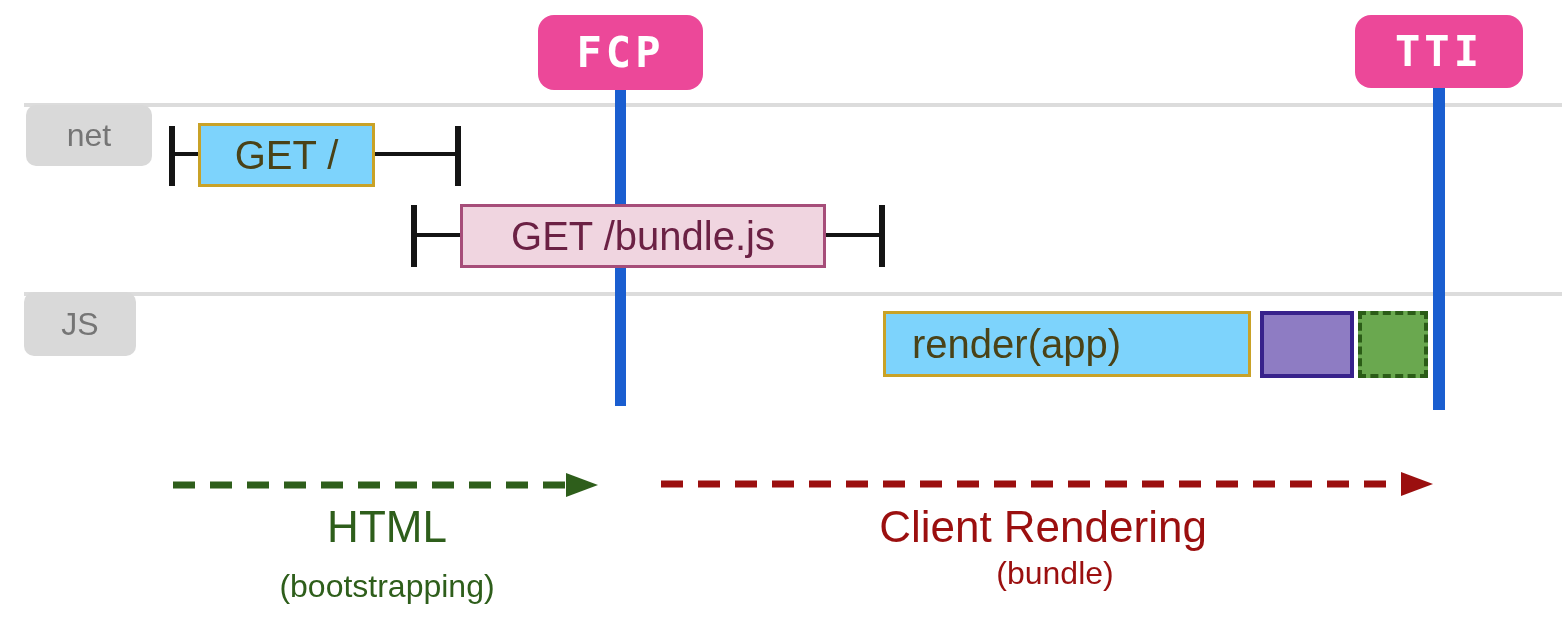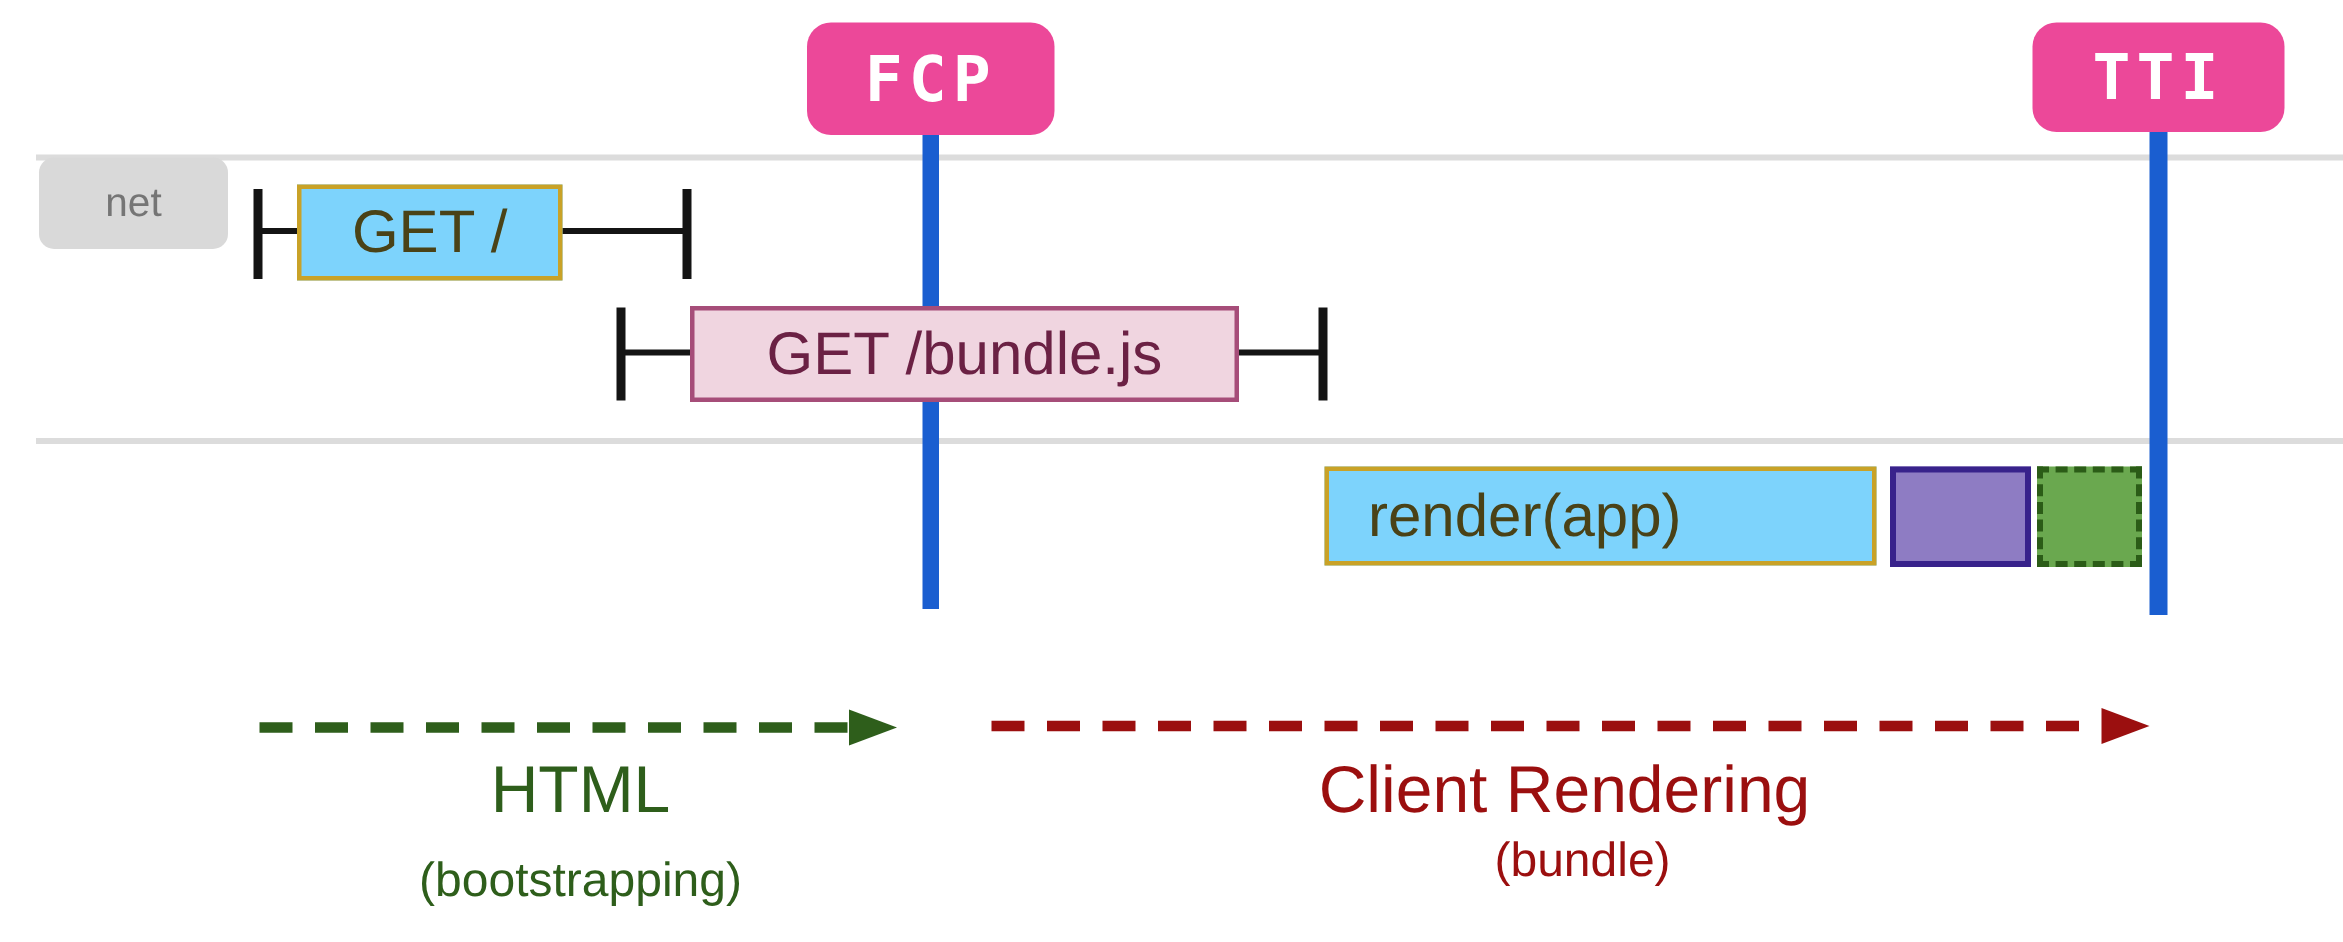--- a/index.html
+++ b/index.html
@@ -11,21 +11,21 @@
     overflow:hidden;
   }
   .lane-line{
     position:absolute;left:24px;right:0;height:4px;
     background:#dcdcdc;z-index:0;
   }
   .lane-tag{
     position:absolute;
     background:#d9d9d9;border-radius:10px;
     display:flex;align-items:center;justify-content:center;
-    color:#757575;font-size:27px;z-index:1;
+    color:#757575;font-size:32px;z-index:1;
   }
   .marker-badge{
     position:absolute;
     background:#ec4899;border-radius:16px;
     display:flex;align-items:center;justify-content:center;
     color:#ffffff;
     font-family:"DejaVu Sans Mono", monospace;
     font-weight:bold;font-size:42px;letter-spacing:4px;
     z-index:5;
   }
@@ -59,20 +59,23 @@
 </head>
 <body>
 
 <div class="canvas">
 
   <div class="lane-line" style="top:103px;"></div>
   <div class="lane-line" style="top:292px;"></div>
 
   <div class="lane-tag" style="left:26px;top:105px;width:126px;height:61px;">
     <span>net</span>
+  </div>
+  <div class="lane-tag" style="left:24px;top:292px;width:112px;height:64px;">
+    <span>JS</span>
   </div>
 
   <div class="marker-line" style="left:615px;top:86px;height:320px;"></div>
   <div class="marker-badge" style="left:538px;top:15px;width:165px;height:75px;">
     <span>FCP</span>
   </div>
 
   <div class="marker-line" style="left:1433px;top:84px;height:326px;width:12px;"></div>
   <div class="marker-badge" style="left:1355px;top:15px;width:168px;height:73px;">
     <span>TTI</span>

